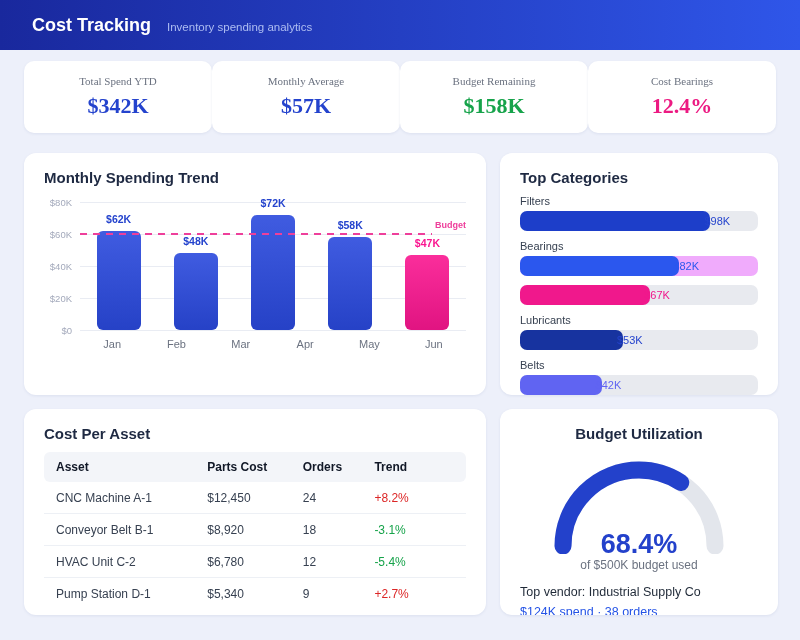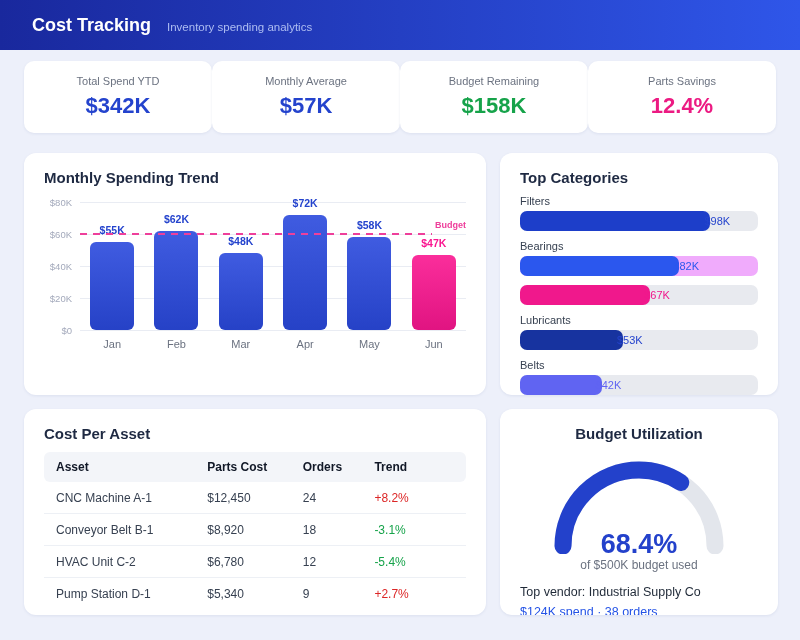--- a/index.html
+++ b/index.html
@@ -10,21 +10,21 @@
     font-family:"Liberation Sans", sans-serif;
   }
   .header {
     height:50px; display:flex; align-items:center; gap:16px;
     background:linear-gradient(90deg,#19289d 0%,#2f56e9 100%);
     padding:0 32px;
   }
   .header-title { font-size:18px; font-weight:bold; color:#ffffff; }
   .header-sub { font-size:11.5px; color:#aebdf2; padding-top:3px; }
 
-  .kpi-row { display:grid; grid-template-columns:repeat(4,1fr); margin:11px 24px 9px; }
+  .kpi-row { display:grid; grid-template-columns:repeat(4,1fr); margin:11px 24px 9px;font-family:Liberation Serif, serif; }
   .kpi {
     background:#ffffff; border-radius:10px; height:72px; text-align:center;
     box-shadow:0 1px 3px rgba(30,50,120,.08);
     display:flex; flex-direction:column; justify-content:center; gap:6px;
   }
   .kpi-label { font-size:11px; color:#6b7280; }
   .kpi-value { font-size:22px; font-weight:bold; }
 
   .main { display:grid; grid-template-columns:462px 278px; grid-template-rows:242px 206px; gap:14px; margin:20px 24px 0; }
   .card {
@@ -86,21 +86,21 @@
   </div>
   <div class="kpi">
     <div class="kpi-label">Monthly Average</div>
     <div class="kpi-value" style="color: rgb(36, 67, 205);">$57K</div>
   </div>
   <div class="kpi">
     <div class="kpi-label">Budget Remaining</div>
     <div class="kpi-value" style="color: rgb(22, 163, 74);">$158K</div>
   </div>
   <div class="kpi">
-    <div class="kpi-label">Parts Savings</div>
+    <div class="kpi-label">Cost Bearings</div>
     <div class="kpi-value" style="color: rgb(236, 26, 130);">12.4%</div>
   </div>
 </div>
 
 <div class="main">
 
   <div class="card">
     <div class="card-title">Monthly Spending Trend</div>
     <div class="chart-wrap">
       <div class="yaxis" id="trend-yaxis">
@@ -110,24 +110,20 @@
           <span style="top: 75%;">$20K</span>
           <span style="top: 100%;">$0</span>
         </div>
       <div class="plot" id="trend-plot">
           <div class="gridline" style="top: calc(0% - 0.5px);"></div>
           <div class="gridline" style="top: calc(25% - 0.5px);"></div>
           <div class="gridline" style="top: calc(50% - 0.5px);"></div>
           <div class="gridline" style="top: calc(75% - 0.5px);"></div>
           <div class="gridline" style="top: calc(100% - 0.5px);"></div>
           <div class="bars">
-            <div class="slot">
-              <div class="bar" style="height: 88px; background: linear-gradient(rgba(255, 255, 255, 0.1), rgba(0, 0, 0, 0.1)), rgb(42, 73, 221);"></div>
-              <div class="bar-label" style="color: rgb(36, 67, 205); bottom: 94px;">$55K</div>
-            </div>
             <div class="slot">
               <div class="bar" style="height: 99px; background: linear-gradient(rgba(255, 255, 255, 0.1), rgba(0, 0, 0, 0.1)), rgb(42, 73, 221);"></div>
               <div class="bar-label" style="color: rgb(36, 67, 205); bottom: 105px;">$62K</div>
             </div>
             <div class="slot">
               <div class="bar" style="height: 77px; background: linear-gradient(rgba(255, 255, 255, 0.1), rgba(0, 0, 0, 0.1)), rgb(42, 73, 221);"></div>
               <div class="bar-label" style="color: rgb(36, 67, 205); bottom: 83px;">$48K</div>
             </div>
             <div class="slot">
               <div class="bar" style="height: 115px; background: linear-gradient(rgba(255, 255, 255, 0.1), rgba(0, 0, 0, 0.1)), rgb(42, 73, 221);"></div>

